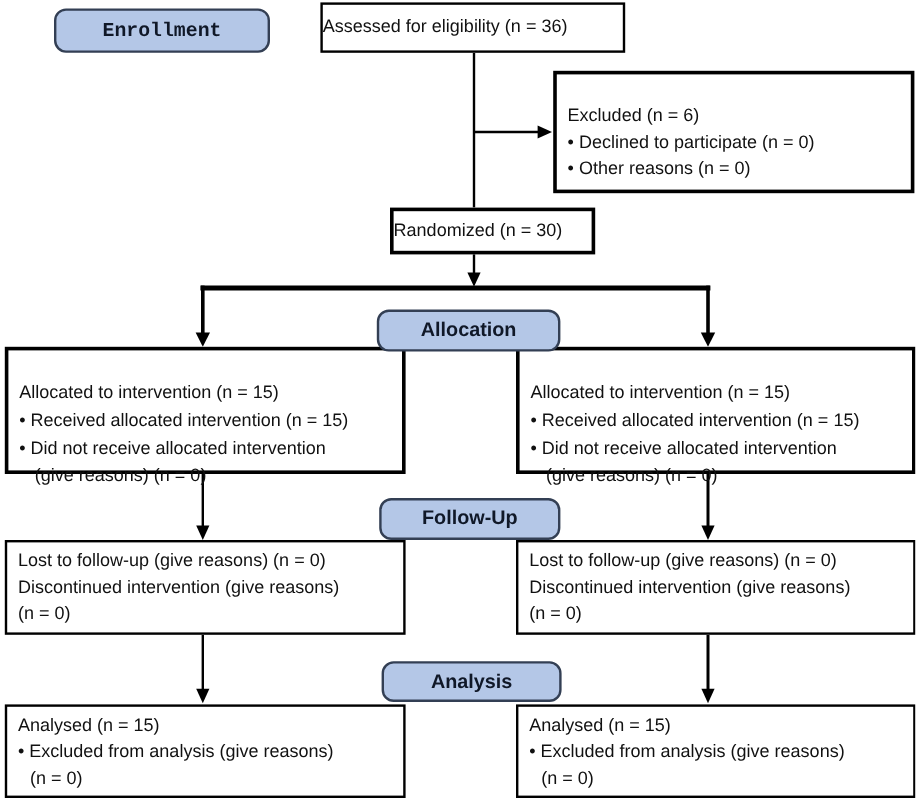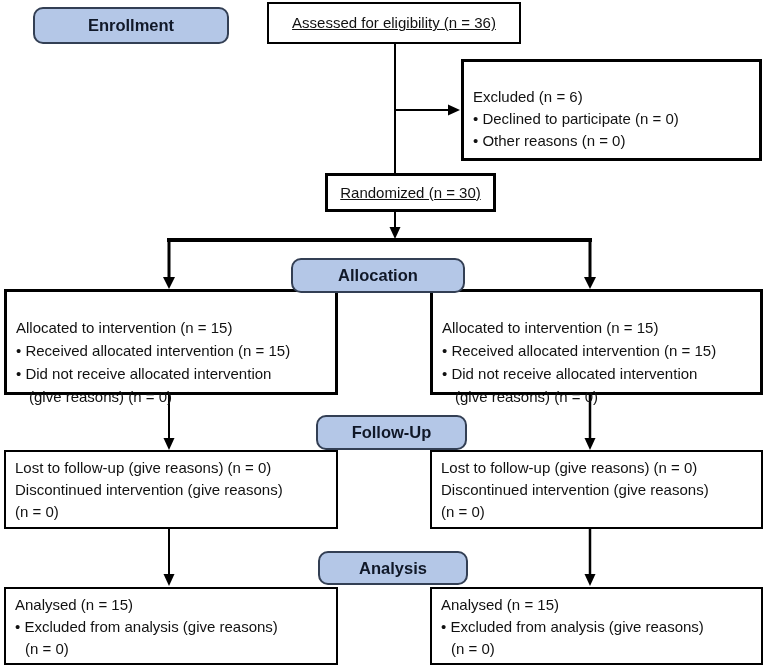--- a/index.html
+++ b/index.html
@@ -16,21 +16,21 @@
     position:absolute;
     box-sizing:border-box;
     background:#ffffff;
     border:2px solid #000;
     font-size:15px;
     line-height:22px;
     color:#111;
     z-index:2;
   }
   .box.thick{border-width:3px;}
-  .box.center{display:flex;align-items:center;justify-content:center;text-align:center;text-decoration:underline;}
+  .box.center{display:flex;align-items:center;justify-content:flex-start;text-align:center;}
   .box .pad{padding:24px 9px 4px 9px;}
   .line{white-space:nowrap;}
   .line.indent{padding-left:13px;}
   .stage{
     position:absolute;
     box-sizing:border-box;
     background:var(--stage-fill,#b4c7e7);
     border:2px solid var(--stage-border,#333f54);
     border-radius:10px;
     display:flex;align-items:center;justify-content:center;
@@ -74,23 +74,23 @@
     <g>
       <line x1="169" y1="529" x2="169" y2="575" stroke="#000" stroke-width="2"></line>
       <polygon points="169,586 163.5,574 174.5,574" fill="#000"></polygon>
     </g>
     <g>
       <line x1="590" y1="529" x2="590" y2="575" stroke="#000" stroke-width="2.5"></line>
       <polygon points="590,586 584.5,574 595.5,574" fill="#000"></polygon>
     </g>
   </svg>
 
-  <div class="stage" style="left:33px;top:7px;width:196px;height:37px;">Enrollment</div>
+  <div class="stage" style="left:45px;top:7px;width:180px;height:37px;font-family:Liberation Mono, monospace;">Enrollment</div>
 
-  <div class="stage" style="left:291px;top:258px;width:174px;height:35px;">Allocation</div>
+  <div class="stage" style="left:314px;top:258px;width:153px;height:35px;">Allocation</div>
 
   <div class="stage" style="left:316px;top:415px;width:151px;height:35px;">Follow-Up</div>
 
   <div class="stage" style="left:318px;top:551px;width:150px;height:34px;text-align:right;">Analysis</div>
 
   <div class="box center" style="left:267px;top:2px;width:254px;height:42px;">
     <span>Assessed for eligibility (n = 36)</span>
   </div>
 
   <div class="box thick" style="left:461px;top:59px;width:301px;height:102px;">

